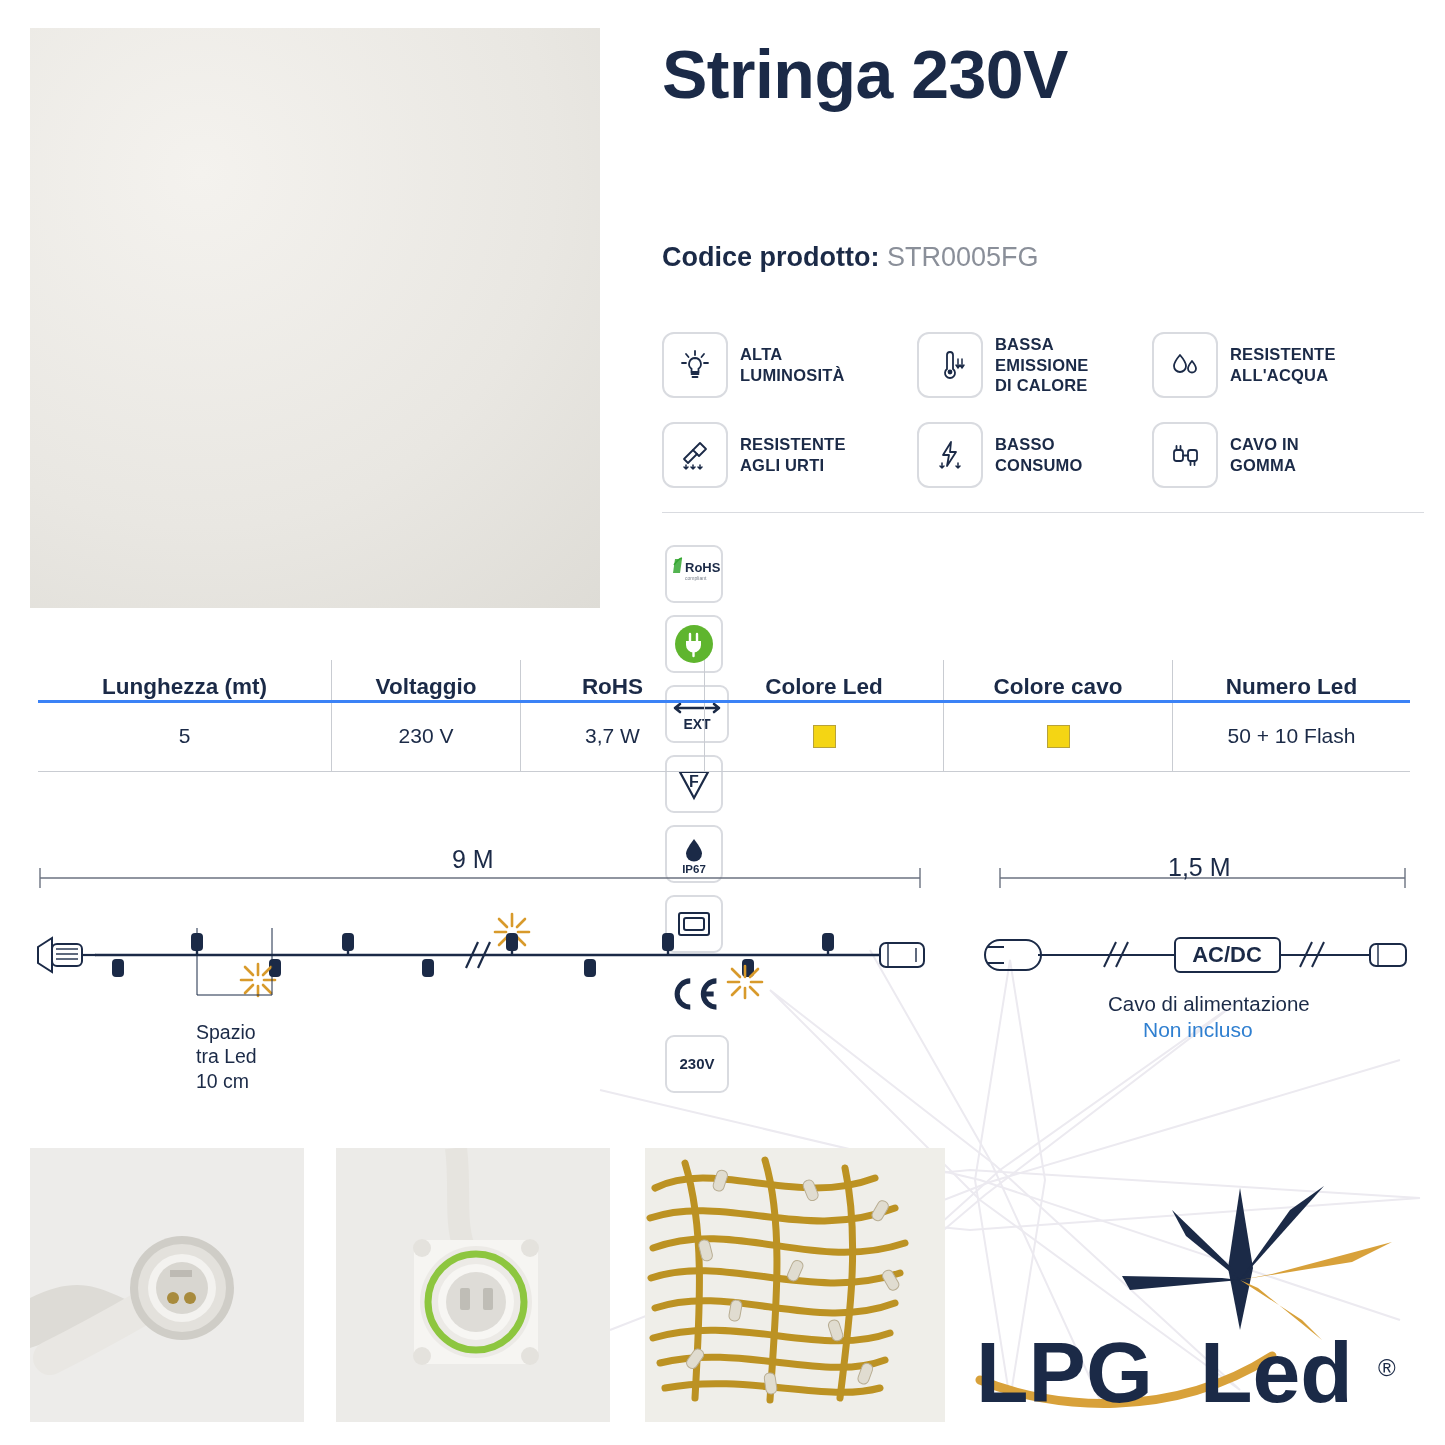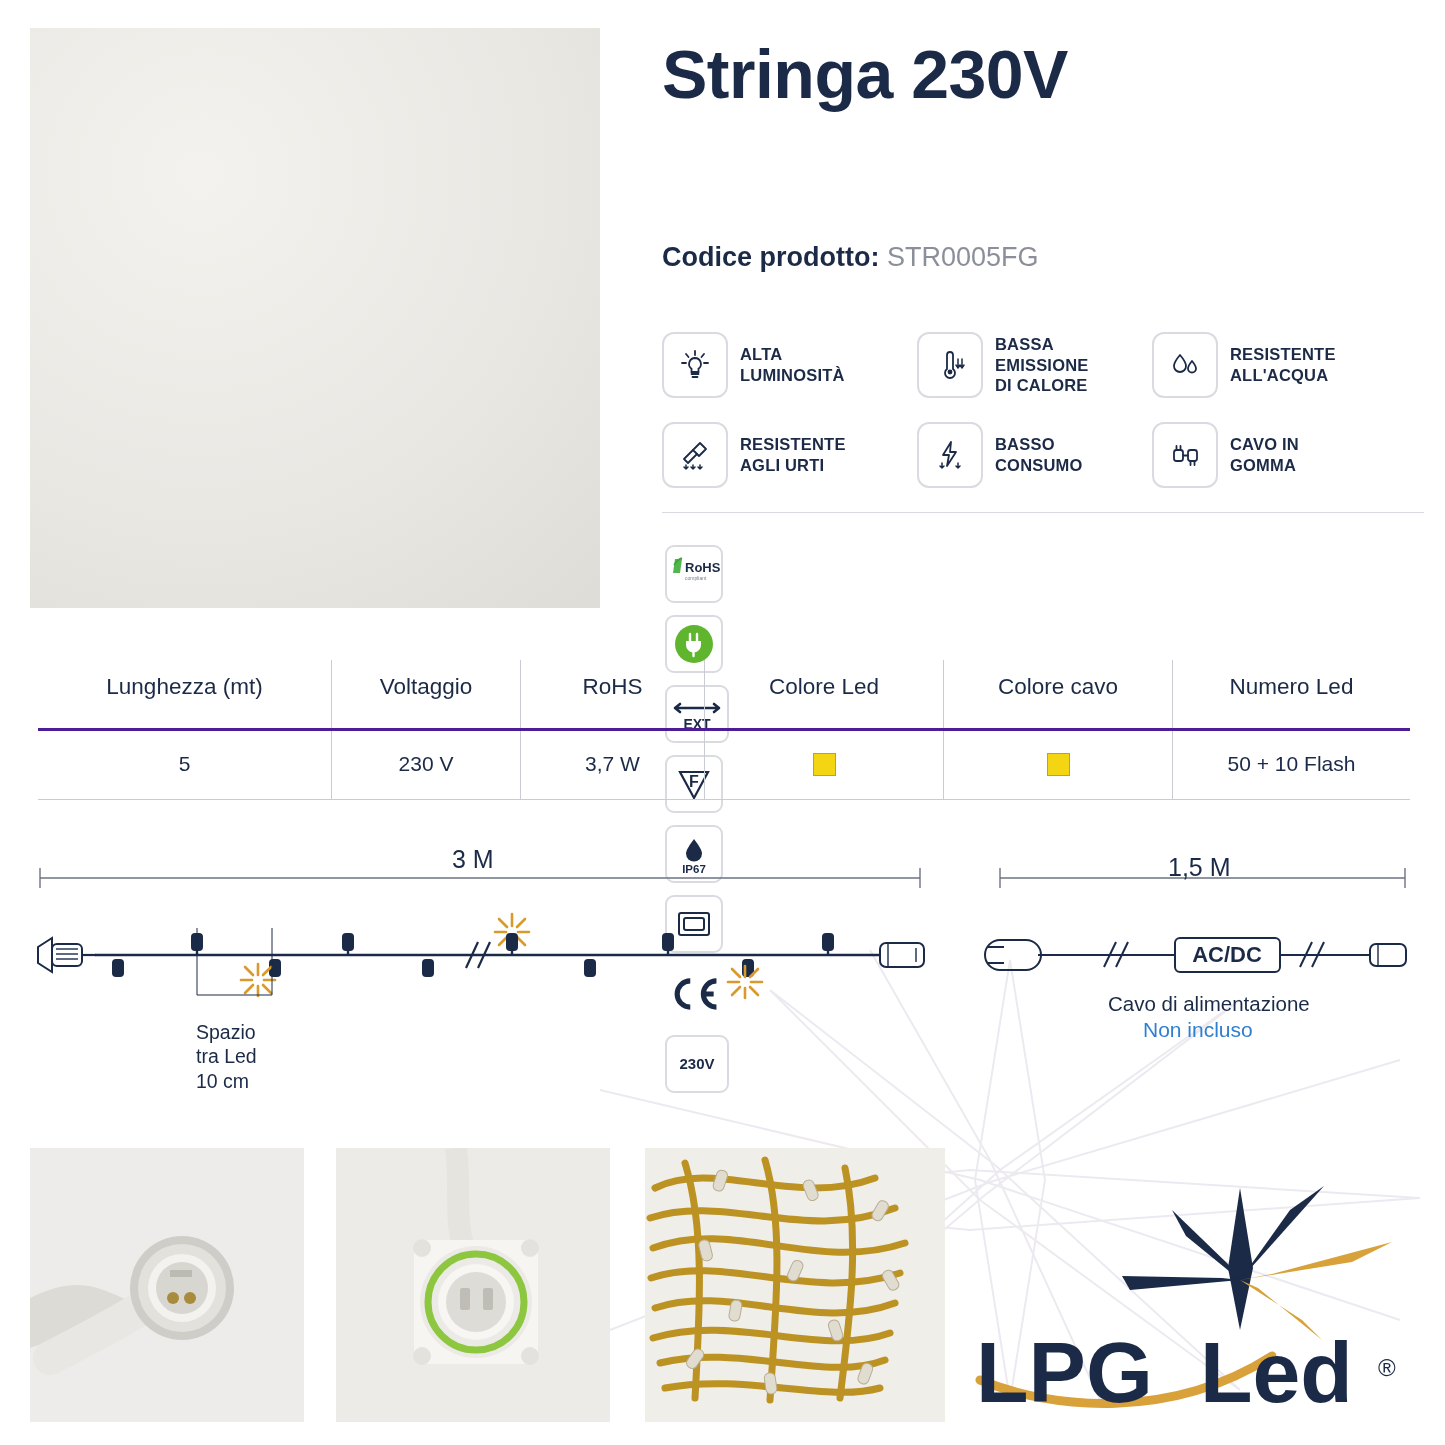--- a/index.html
+++ b/index.html
@@ -159,25 +159,25 @@
     left: 38px;
     top: 660px;
     width: 1372px;
   }
   .spec-table table {
     width: 100%;
     border-collapse: collapse;
   }
   .spec-table th {
     font-size: 22.5px;
-    font-weight: normal;
-    color: #1b2a47;
-    padding: 14px 4px 28px;
+    font-weight: bold;
+    color: #1b2a47;
+    padding: 14px 4px 0;
     border-right: 1px solid #c9ccd2;
-    border-bottom: 3px solid #4c1d95;
+    border-bottom: 3px solid #3b82f6;
     text-align: center;
   }
   .spec-table th:last-child { border-right: none; }
   .spec-table td {
     font-size: 21px;
     color: #1b2a47;
     padding: 16px 4px 18px;
     border-right: 1px solid #c9ccd2;
     border-bottom: 1px solid #c9ccd2;
     text-align: center;
@@ -669,21 +669,21 @@
         <rect x="1175" y="118" width="105" height="34" rx="5" fill="#fff" stroke="#1b2a47" stroke-width="2"></rect>
         <text x="1227" y="142" text-anchor="middle" font-family="Liberation Sans, sans-serif" font-size="22" font-weight="bold" fill="#1b2a47">AC/DC</text>
         <line x1="1280" y1="135" x2="1370" y2="135" stroke="#1b2a47" stroke-width="2"></line>
 
         <rect x="1370" y="124" width="36" height="22" rx="6" fill="none" stroke="#1b2a47" stroke-width="2"></rect>
         <line x1="1378" y1="124" x2="1378" y2="146" stroke="#1b2a47" stroke-width="1.4"></line>
       </g>
     </svg>
   </div>
 
-  <div class="dim-label" style="left:452px; top:845px;">3 M</div>
+  <div class="dim-label" style="left:452px; top:845px;">9 M</div>
   <div class="dim-label" style="left:1168px; top:853px;">1,5 M</div>
 
   <div class="spazio-label">
     <span>Spazio</span><br>
     <span>tra Led</span><br>
     <span>10 cm</span>
   </div>
 
   <div class="cavo-label">Cavo di alimentazione</div>
   <div class="noninc-label">Non incluso</div>

